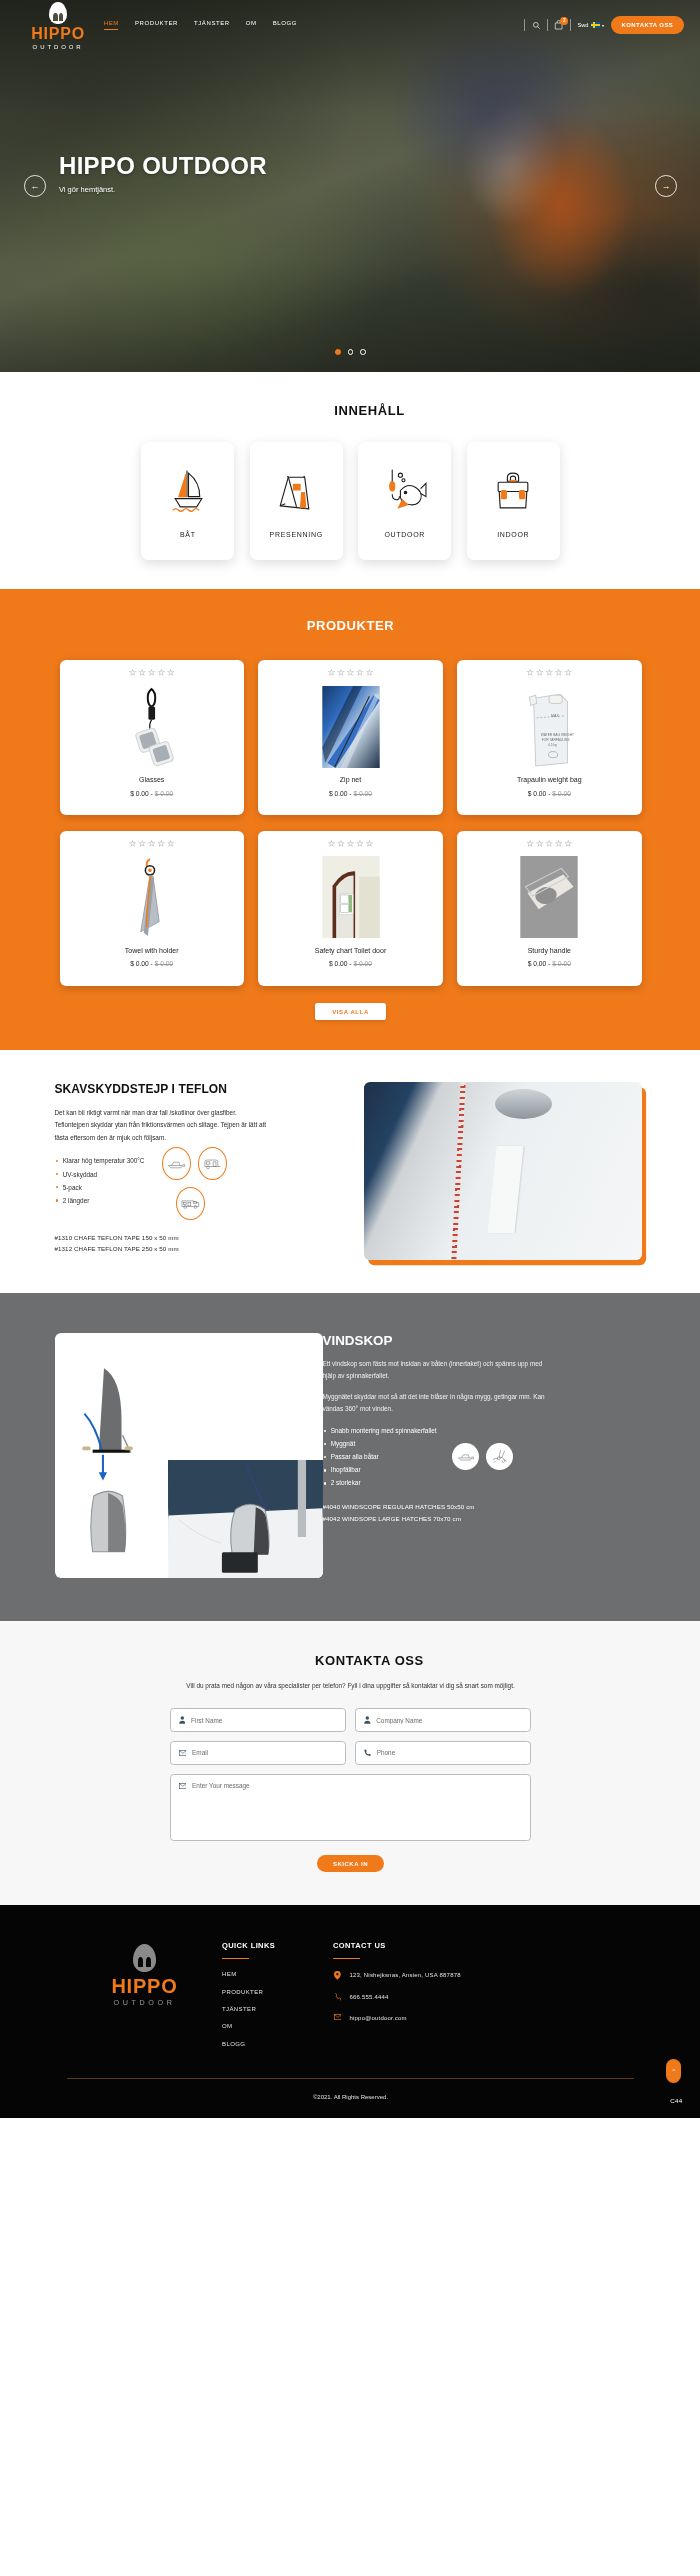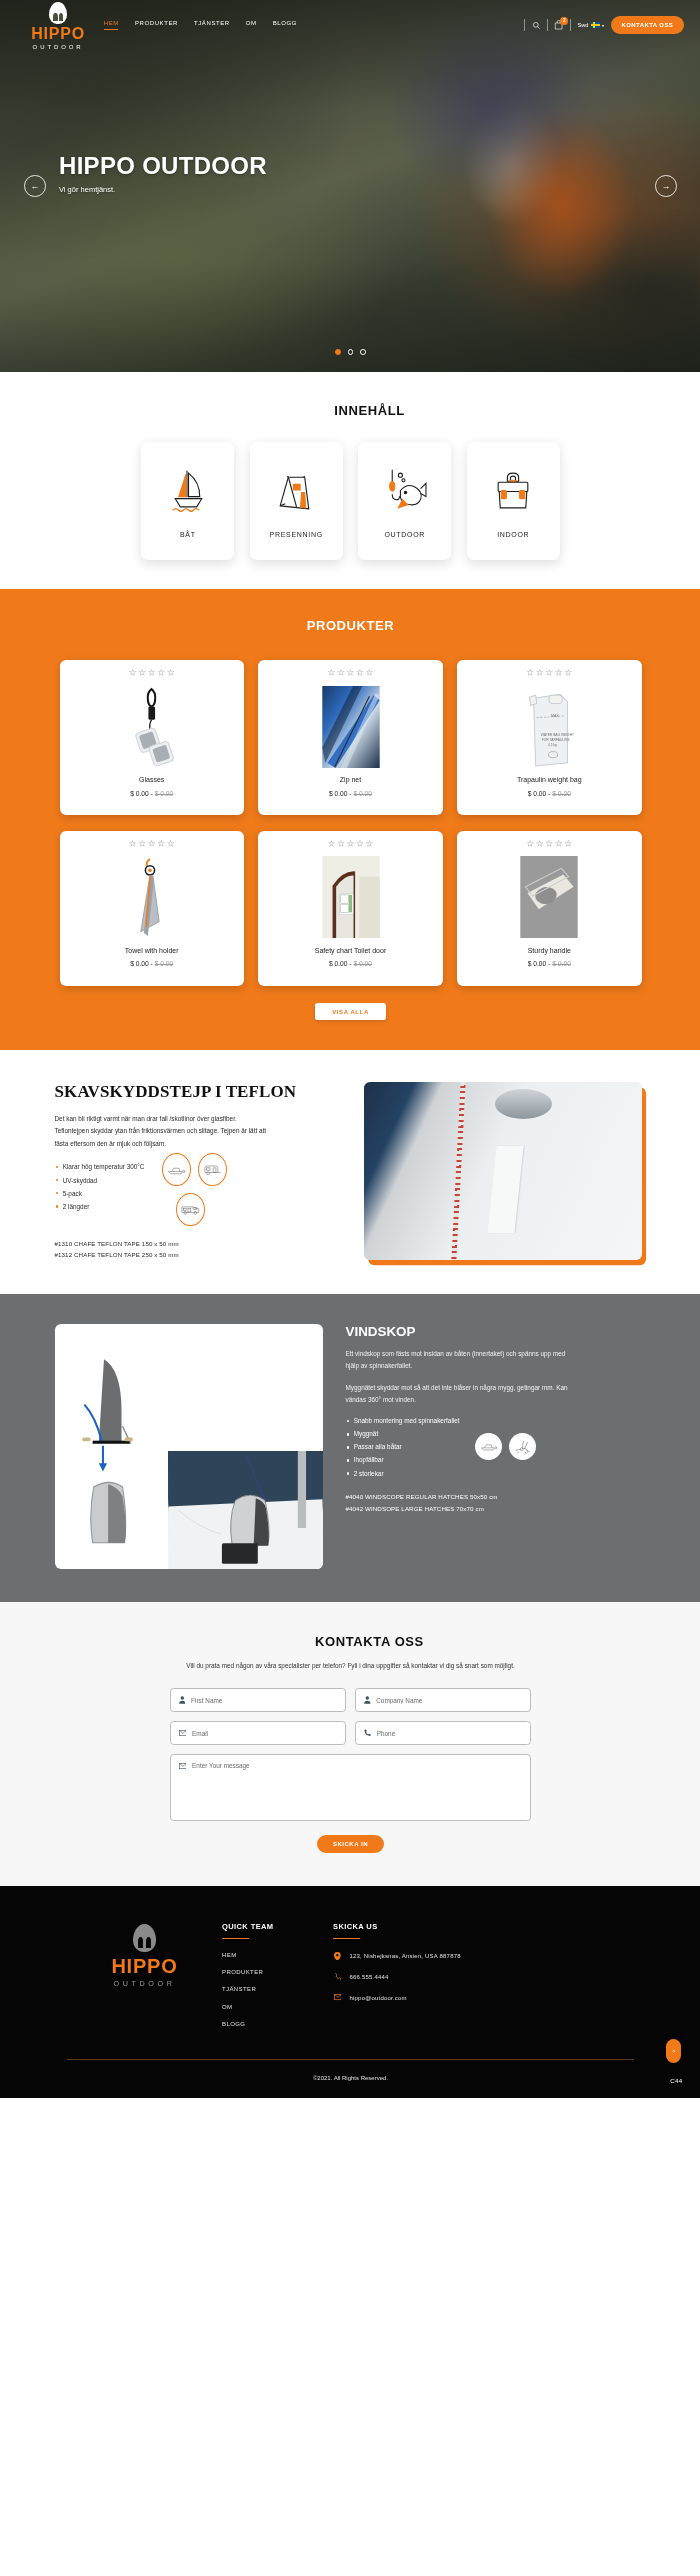--- a/index.html
+++ b/index.html
@@ -116,21 +116,21 @@
   .prod-price{ font-size:6.7px; color:#1c1c1c; margin-top:6.2px; }
   .prod-price .old{ color:#9b9b9b; text-decoration:line-through; }
   .visa-wrap{ text-align:center; margin-top:17.5px; }
   .visa{
     background:#fff; color:#F07A1A; border:none; border-radius:2.6px; padding:5.7px 17.5px;
     font-size:6px; font-weight:bold; letter-spacing:0.6px; cursor:pointer; box-shadow:0 1.5px 4.6px rgba(0,0,0,.15);
     font-family:"Liberation Sans", sans-serif;
   }
   .sec-teflon{ background:#fff; padding:32px 0 33px; }
   .teflon-inner{ width:592px; margin:0 auto; display:flex; gap:20.6px; }
-  .feat-title{ font-size:17px; font-weight:bold; letter-spacing:0.1px; color:#111; font-family:Liberation Serif, serif;}
+  .feat-title{ font-size:12px; font-weight:bold; letter-spacing:0.1px; color:#111; font-family:Liberation Sans, sans-serif;}
   .feat-p{ font-size:6.4px; line-height:1.95; color:#2b2b2b; margin-top:10.3px; max-width:216px;}
   .feat-ul{ margin-top:10.3px; list-style:none; }
   .feat-ul li{ font-size:6.4px; color:#2b2b2b; line-height:2.05; position:relative; padding-left:8.2px;}
   .feat-ul li::before{ content:""; position:absolute; left:1px; top:5.7px; width:2.1px; height:2.1px; border-radius:50%; background:#F07A1A;}
   .feat-ul.white li{ color:#fff; }
   .feat-ul.white li::before{ background:#fff; width:2.6px; height:2.6px; }
   .skus{ margin-top:11.3px; }
   .sku{ font-size:6.2px; color:#2b2b2b; line-height:1.85; letter-spacing:0.1px;}
   .badge-circles{ display:flex; gap:7.2px; flex-wrap:wrap; width:77px; }
   .bcircle{
@@ -147,21 +147,21 @@
       linear-gradient(115deg,#1e3048 0%,#244263 14%,#cfd3d6 22%,#eceff1 45%,#f4f6f7 100%);
   }
   .teflon-photo .rope{
     position:absolute; left:33%; top:0; width:4.6px; height:100%; background:repeating-linear-gradient(175deg,#e9e6df 0 3.6px,#c8413a 3.6px 5.7px); transform:rotate(3deg);
   }
   .teflon-photo .winch{ position:absolute; left:47%; top:4%; width:57px; height:30px; border-radius:50%; background:linear-gradient(180deg,#cfd4d8,#8d969c); }
   .teflon-photo .tape{ position:absolute; left:46%; top:36%; width:27px; height:49%; background:#f7f8f8; transform:skewX(-6deg); box-shadow:1px 0 1.5px rgba(0,0,0,.12); }
 
   
   .sec-vind{ background:#6c6e70; padding:29px 0 32px; }
-  .vind-inner{ width:592px; margin:1px auto; display:flex; gap:23px; align-items:flex-start;}
+  .vind-inner{ width:592px; margin:11px auto; display:flex; align-items:flex-start;}
   .vind-photo{ width:268px; height:245px; background:#fff; border-radius:6.2px; position:relative; overflow:hidden; }
   .vind-diagram{ position:absolute; left:18.5px; top:25px; width:98px; height:206px; }
   .vind-photo-img{
     position:absolute; right:0; bottom:0; width:155px; height:118px;
     background:linear-gradient(180deg,#2c3f52 0%,#36506a 40%,#e8ecee 52%,#fafbfb 100%);
   }
   .feat-title-w{ font-size:13.4px; font-weight:bold; color:#fff; font-family:"Liberation Sans", sans-serif;}
   .feat-p-w{ font-size:6.4px; line-height:1.9; color:#f2f2f2; margin-top:9.3px; max-width:222px;}
   .sku-w{ font-size:6.2px; color:#fff; line-height:1.9; letter-spacing:0.1px;}
   .bcircle-w{ width:27px; height:27px; border-radius:50%; background:#fff; display:flex; align-items:center; justify-content:center;}
@@ -719,32 +719,32 @@
         <div class="foot-mark">
           <div class="head"></div>
             <div class="earL"></div>
             <div class="earR"></div>
         </div>
         <div class="foot-hippo">HIPPO</div>
         <div class="foot-outdoor">OUTDOOR</div>
       </div>
 
       <div class="fcol q">
-        <div class="fhead">QUICK TEAM</div>
+        <div class="fhead">QUICK LINKS</div>
         <div class="frule"></div>
         <a class="flink">HEM</a>
         <a class="flink">PRODUKTER</a>
         <a class="flink">TJÄNSTER</a>
         <a class="flink">OM</a>
         <a class="flink">BLOGG</a>
       </div>
 
 
       <div class="fcol c">
-        <div class="fhead">SKICKA US</div>
+        <div class="fhead">CONTACT US</div>
         <div class="frule"></div>
 
         <div class="crow">
           <span class="cico">
             <svg width="6.7" height="8.8" viewBox="0 0 14 18" fill="#F07A1A">
                 <path d="M7 0 q7 0 7 7 q0 6 -7 11 q-7 -5 -7 -11 q0 -7 7 -7 Z"></path>
                 <circle cx="7" cy="6.6" r="2.4" fill="#050505"></circle>
               </svg>
           </span>
           <span class="ctext">123, Nishejksnas, Ansien, USA 887878</span>

